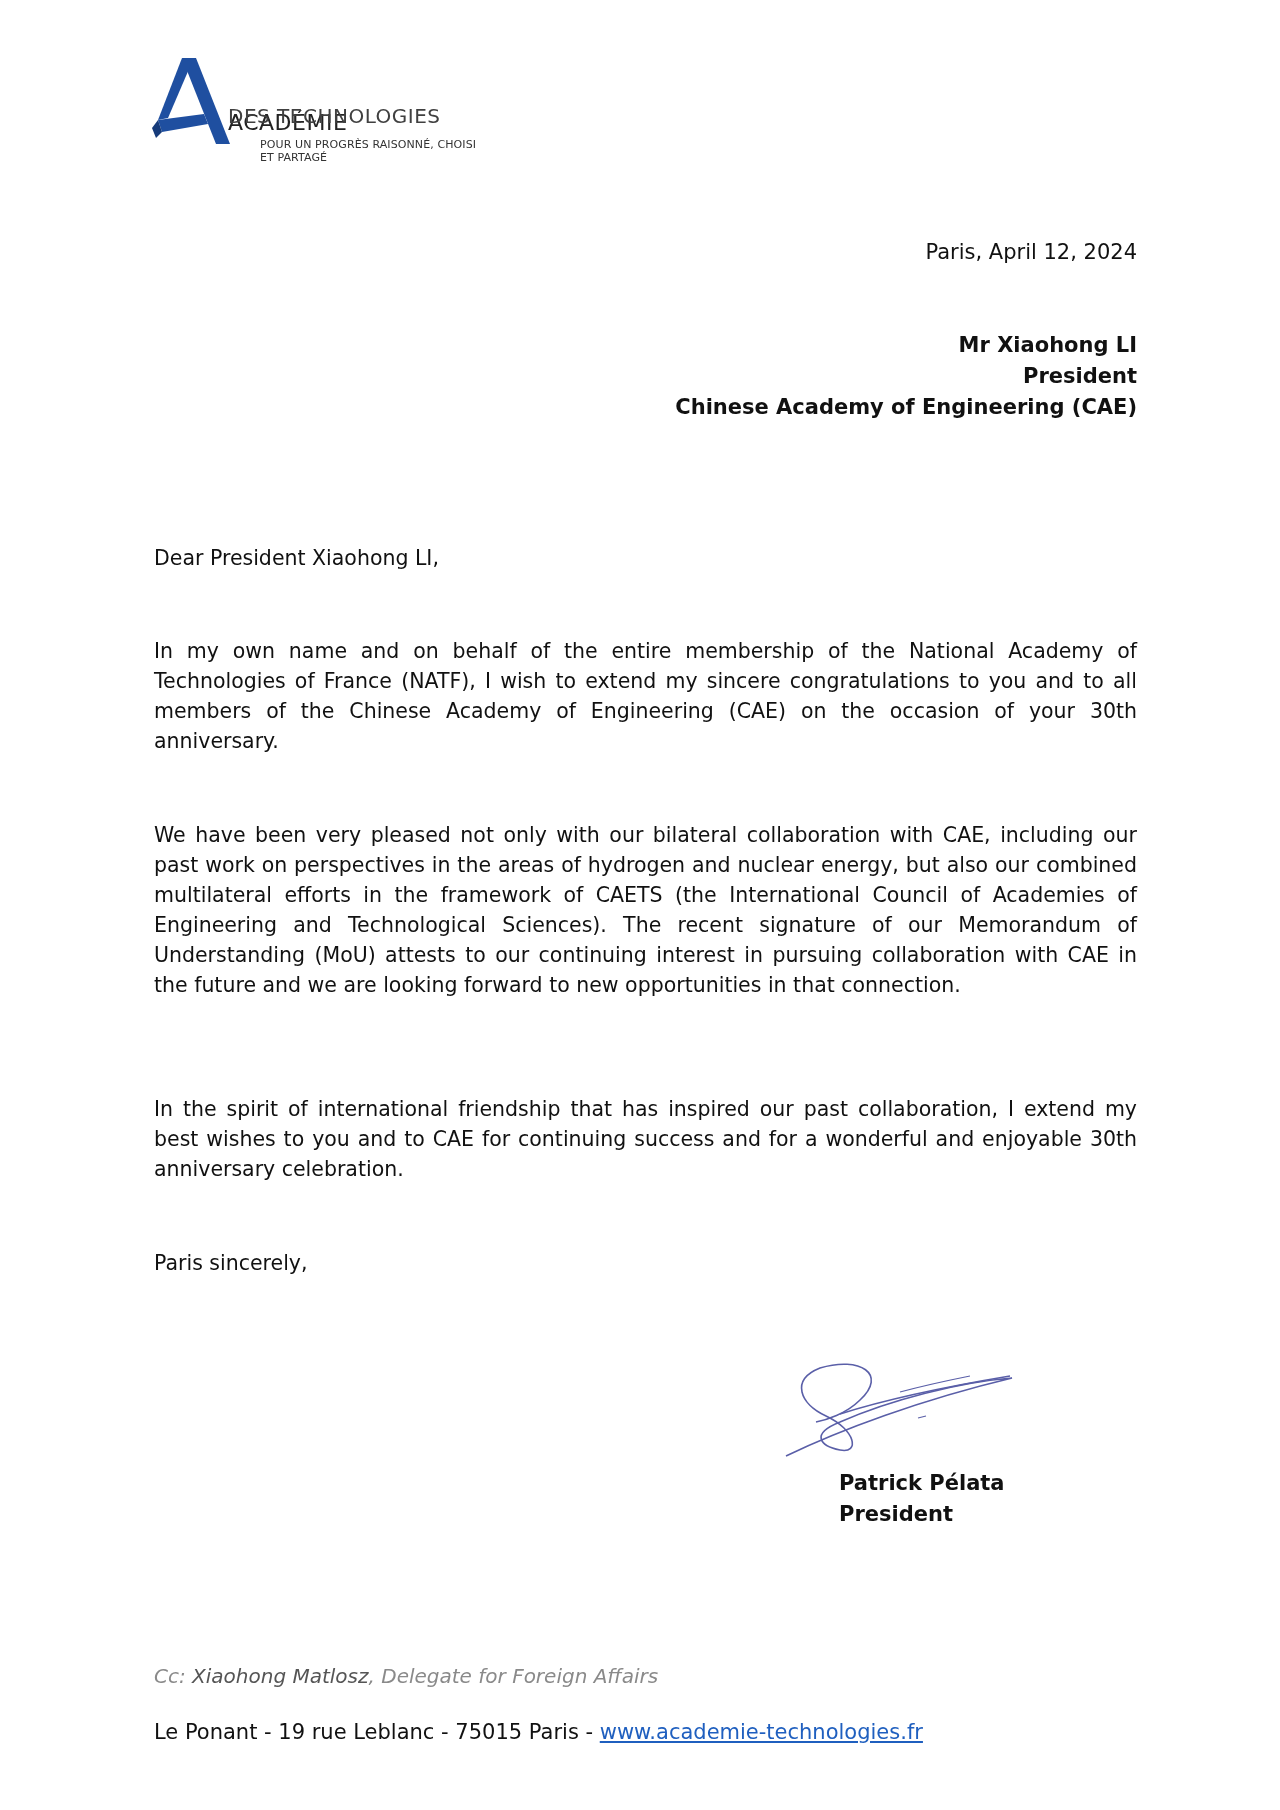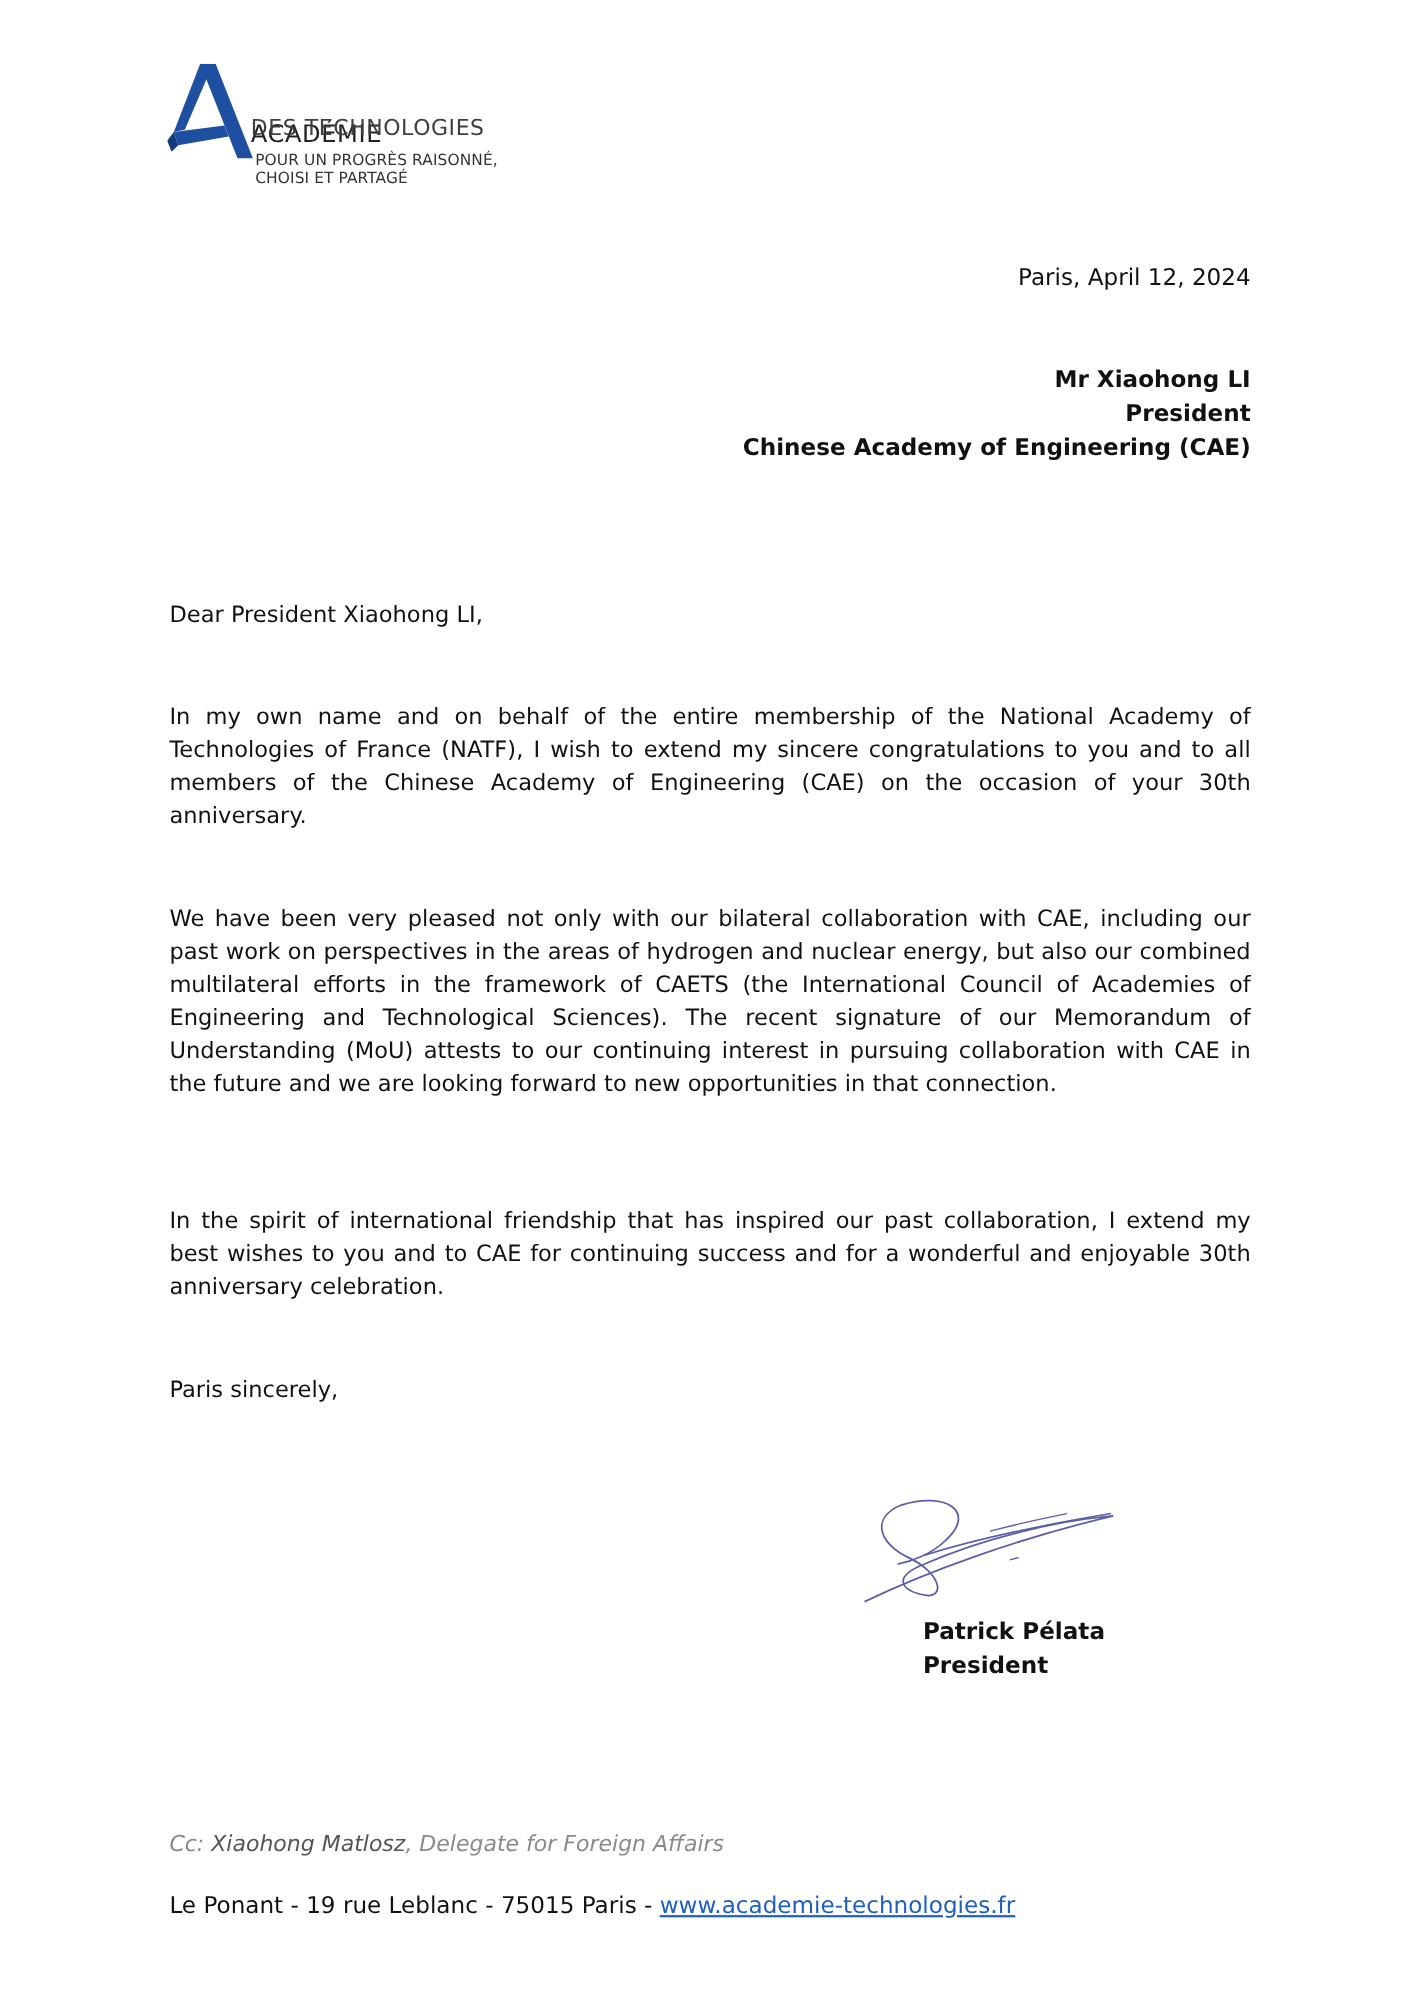--- a/index.html
+++ b/index.html
@@ -3,21 +3,21 @@
 <meta charset="utf-8">
 <style>
   html, body { margin:0; padding:0; background:#ffffff; }
   body { width:1280px; height:1810px; position:relative; overflow:hidden;
          font-family:"DejaVu Sans", sans-serif; color:#111; }
   .abs { position:absolute; }
   .logo { left:152px; top:58px; width:340px; height:100px; }
   .logo-mark { position:absolute; left:0; top:0; width:86px; height:86px; }
   .logo-line1 { position:absolute; left:76px; top:20px; font-size:22px; letter-spacing:0.5px; color:#222; font-family:"DejaVu Sans", sans-serif;margin-top:32px; }
   .logo-line2 { position:absolute; left:76px; top:46px; font-size:20px; letter-spacing:0.5px; color:#404040; }
-  .logo-tag { position:absolute; left:80px; top:80px; font-size:14px; color:#333; letter-spacing:0.1px; }
+  .logo-tag { position:absolute; left:108px; top:80px; font-size:11px; color:#333; letter-spacing:0.1px; }
   .right-block { right:143px; text-align:right; font-size:21px; }
   .date { top:240px;text-align:right; }
   .recipient { top:330px; font-weight:bold; line-height:31px; }
   .text { left:154px; width:983px; font-size:20.5px; line-height:30px; text-align:justify; }
   .sig-name { left:799px; top:1468px; font-weight:bold; font-size:21px; line-height:31px;margin-left:40px; }
   .cc { left:154px; top:1664px; font-size:20px; font-style:italic; color:#8a8a8a; }
   .cc .name { color:#555; }
   .address { left:154px; top:1720px; font-size:21px; color:#111; }
   .address a { color:#1f5fbf; text-decoration:underline; }
   .signature { left:780px; top:1360px; width:240px; height:100px; }

